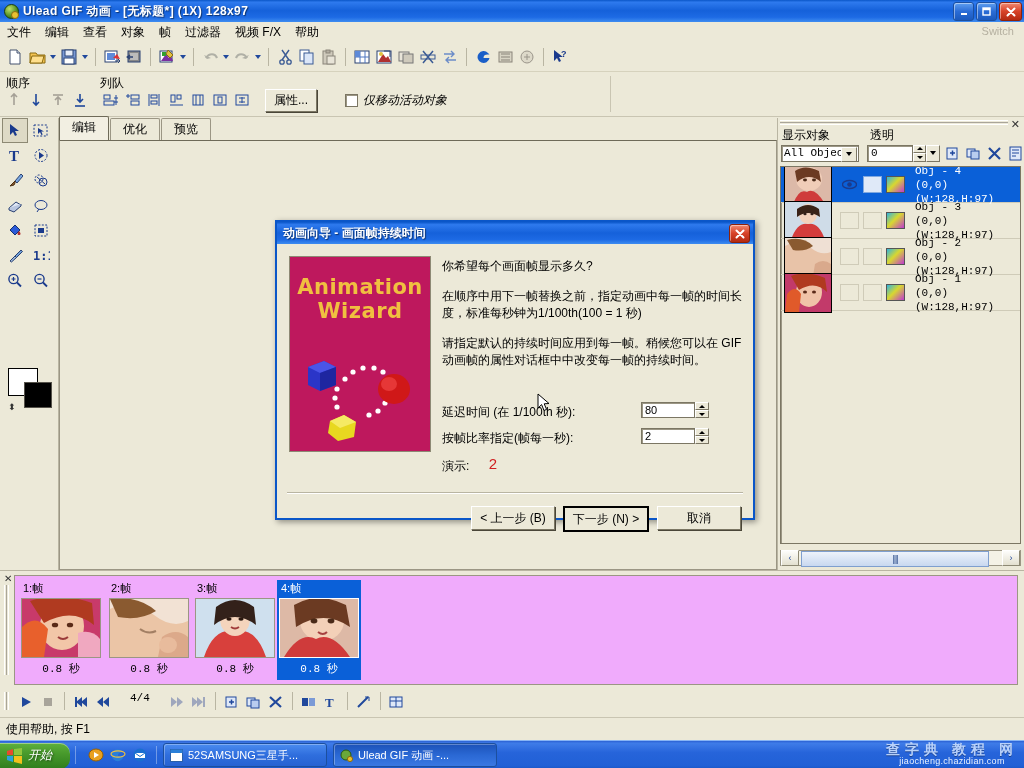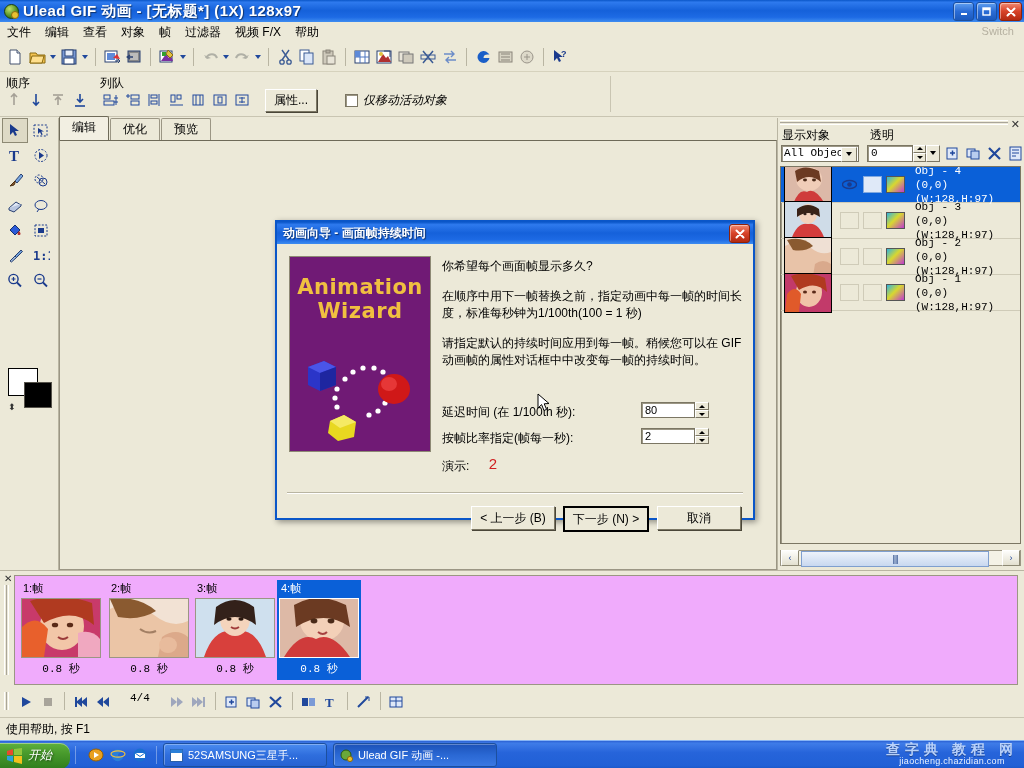--- a/index.html
+++ b/index.html
@@ -19,21 +19,21 @@
     display:flex;align-items:center;
   }
   .tb-icon{width:16px;height:16px;margin-left:3px;margin-right:4px;position:relative;flex:none;}
   .tb-icon .globe{
     position:absolute;left:1px;top:1px;width:13px;height:13px;border-radius:50%;
     background:radial-gradient(circle at 35% 30%,#bfe06a,#4e8c1e 60%,#2c5a10);
     border:1px solid #1e3f0a;
   }
   .tb-icon .dot{position:absolute;right:0;bottom:0;width:6px;height:6px;border-radius:50%;background:#e8c030;border:1px solid #8a6a10;}
   .tb-title{
-    color:#fff;font-size:15px;font-weight:bold;
+    color:#fff;font-size:12px;font-weight:bold;
     text-shadow:1px 1px 1px rgba(0,0,0,.5);
     white-space:nowrap;letter-spacing:.4px;
   }
   .tb-btns{position:absolute;right:2px;top:2px;display:flex;gap:2px;}
   .tb-btn{
     width:19px;height:17px;border-radius:3px;
     border:1px solid #1c4f9e;
     background:linear-gradient(to bottom,#5f9ff0,#2a6cd6 50%,#1b59bd);
     display:flex;align-items:center;justify-content:center;
     color:#fff;font-size:10px;font-weight:bold;line-height:1;
@@ -253,21 +253,21 @@
   .dlg-close{
     position:absolute;right:3px;top:2px;width:19px;height:17px;border-radius:3px;
     background:linear-gradient(to bottom,#f08a72,#d8442a 48%,#b32a12);
     border:1px solid #8d2109;display:flex;align-items:center;justify-content:center;
     color:#fff;font-size:11px;font-weight:bold;
     box-shadow:inset 1px 1px 0 rgba(255,255,255,.45);
   }
   .dlg-body{position:absolute;left:0;top:22px;width:476px;height:274px;background:#ece9d8;}
   .wizimg{
     position:absolute;left:12px;top:12px;width:140px;height:194px;
-    background:#701a75;border:1px solid #8d8974;overflow:hidden;
+    background:#be185d;border:1px solid #8d8974;overflow:hidden;
   }
   .wizimg .aw1{position:absolute;left:0;right:0;top:18px;text-align:center;color:#f0c040;font-size:21px;font-weight:bold;font-family:"DejaVu Sans",sans-serif;letter-spacing:.5px;}
   .wizimg .aw2{position:absolute;left:0;right:0;top:42px;text-align:center;color:#f0c040;font-size:21px;font-weight:bold;font-family:"DejaVu Sans",sans-serif;letter-spacing:.5px;}
   .dlg-text{position:absolute;left:165px;top:14px;width:300px;font-size:12px;color:#000;line-height:17px;}
   .dlg-text p{margin:0 0 13px 0;}
   .field-row{position:absolute;left:165px;font-size:12px;color:#000;display:flex;align-items:center;}
   .field-box{
     position:absolute;width:54px;height:16px;background:#fff;border:1px solid #7b7663;
     box-shadow:inset 1px 1px 0 #9b9684;font-size:11px;padding-left:3px;box-sizing:border-box;
     display:flex;align-items:center;font-family:"Liberation Sans",sans-serif;

